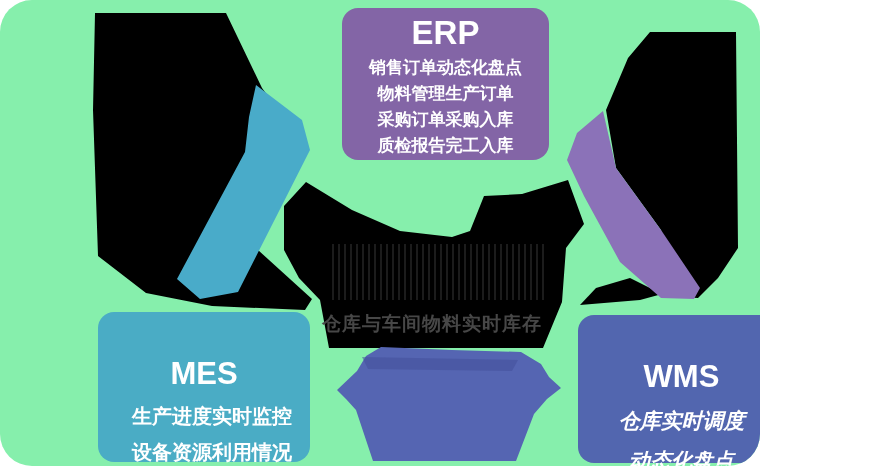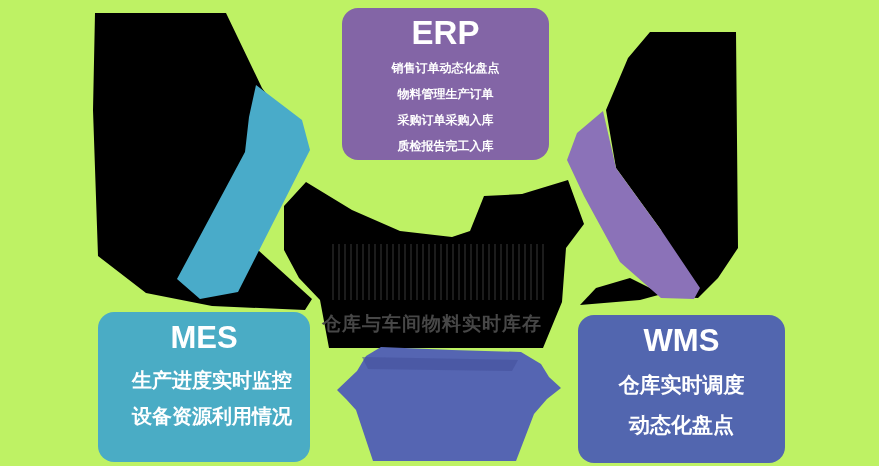--- a/index.html
+++ b/index.html
@@ -1,34 +1,35 @@
 <!DOCTYPE html>
 <html><head>
 <meta charset="utf-8">
 <style>
   html,body{margin:0;padding:0;background:#ffffff;}
   #canvas{
-    position:relative;width:879px;height:466px;overflow:hidden;background:#bef264;
+    position:relative;width:760px;height:466px;overflow:hidden;background:#86efac;
     font-family:"Liberation Sans", sans-serif;
+    border-radius:32px;
   }
   #shapes{position:absolute;left:0;top:0;}
   .node{
     position:absolute;border-radius:16px;color:#ffffff;text-align:center;
     box-sizing:border-box;
   }
   .node-erp{left:342px;top:8px;width:207px;height:152px;background:#8365A6;padding-top:6px;}
   .node-mes{left:98px;top:312px;width:212px;height:150px;background:#4AACC5;padding-top:8px;}
   .node-wms{left:578px;top:315px;width:207px;height:148px;background:#5266AF;padding-top:8px;}
   .node-title{font-weight:bold;line-height:1.15;}
   .node-erp .node-title{font-size:33px;margin-bottom:3px;}
-  .node-mes .node-title,.node-wms .node-title{font-size:31px;margin-bottom:6px;}
-  .erp-row{display:flex;justify-content:center;font-size:12px;font-weight:bold;line-height:26px;white-space:nowrap;}
+  .node-mes .node-title,.node-wms .node-title{font-size:31px;margin-bottom:6px;margin-top:36px;}
+  .erp-row{display:flex;justify-content:center;font-size:17px;font-weight:bold;line-height:26px;white-space:nowrap;}
   .node-line{font-weight:bold;white-space:nowrap;}
   .node-mes .node-line{font-size:20px;line-height:36px;padding-left:16px;}
-  .node-wms .node-line{font-size:21px;line-height:40px;}
+  .node-wms .node-line{font-size:21px;line-height:40px;font-style:italic;}
   .center-label{
     position:absolute;left:322px;top:311px;width:246px;
     font-size:19px;font-weight:bold;color:#474747;letter-spacing:1px;white-space:nowrap;
   }
 </style>
 </head>
 <body>
 
 <div id="canvas">
 

